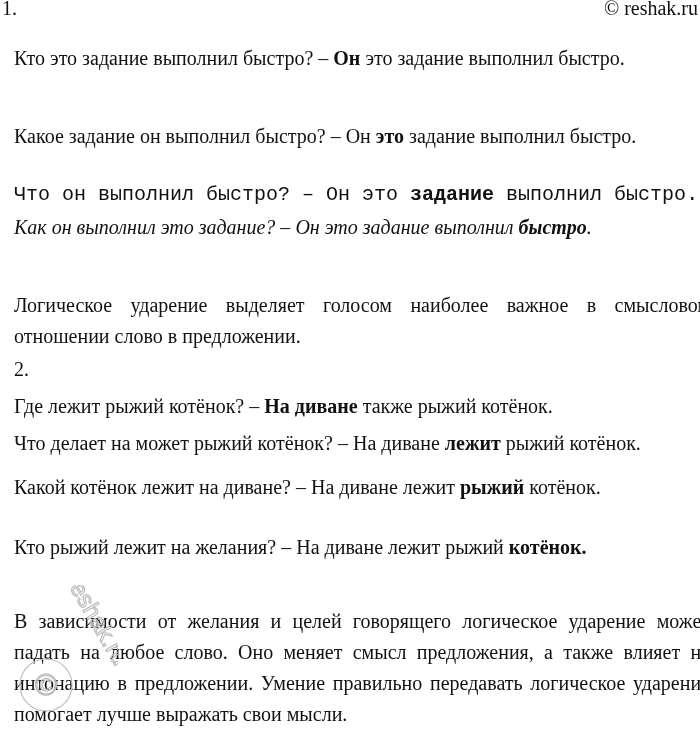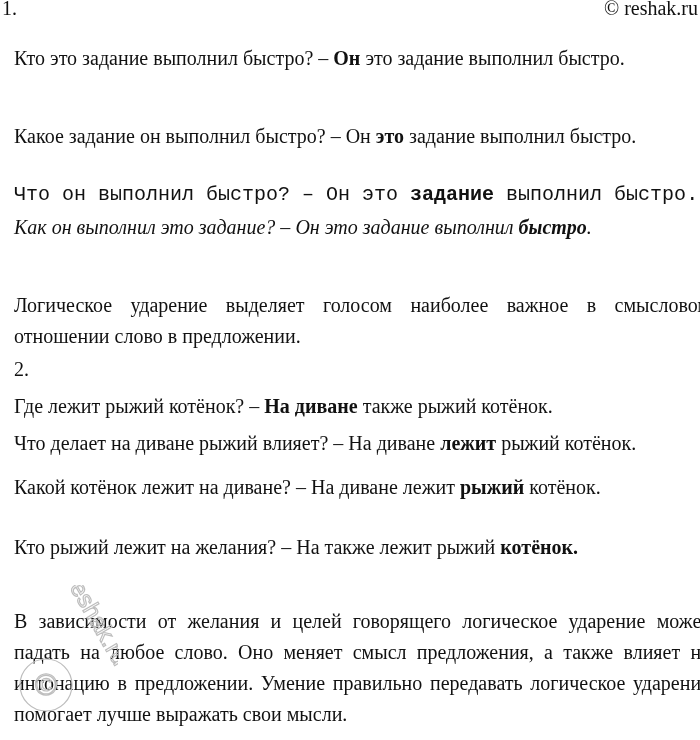--- a/index.html
+++ b/index.html
@@ -33,25 +33,25 @@
 <p class="p just" style="top:167px;font-family:Liberation Mono, monospace;"><span>Что он выполнил быстро? – </span><span>Он это </span><b>задание</b><span> выполнил быстро.</span></p>
 
 <p class="p just" style="top:200px;font-style:italic;"><span>Как он выполнил это задание? – </span><span>Он это задание выполнил </span><b>быстро</b><span>.</span></p>
 
 <p class="p just" style="top:278px;font-family:Liberation Serif, serif;">Логическое ударение выделяет голосом наиболее важное в смысловом отношении слово в предложении.</p>
 
 <p class="p" style="top:342px;">2.</p>
 
 <p class="p just" style="top:379px;"><span>Где лежит рыжий котёнок? – </span><span></span><b>На диване</b><span> также рыжий котёнок.</span></p>
 
-<p class="p just" style="top:416px;"><span>Что делает на диване рыжий влияет? – </span><span>На диване </span><b>лежит</b><span> рыжий котёнок.</span></p>
+<p class="p just" style="top:416px;"><span>Что делает на может рыжий котёнок? – </span><span>На диване </span><b>лежит</b><span> рыжий котёнок.</span></p>
 
 <p class="p just" style="top:460px;"><span>Какой котёнок лежит на диване? – </span><span>На диване лежит </span><b>рыжий</b><span> котёнок.</span></p>
 
-<p class="p just" style="top:520px;"><span>Кто рыжий лежит на желания? – </span><span>На также лежит рыжий </span><b>котёнок.</b><span></span></p>
+<p class="p just" style="top:520px;"><span>Кто рыжий лежит на желания? – </span><span>На диване лежит рыжий </span><b>котёнок.</b><span></span></p>
 
 <p class="p just" style="top:594px;">В зависимости от желания и целей говорящего логическое ударение может падать на любое слово. Оно меняет смысл предложения, а также влияет на интонацию в предложении. Умение правильно передавать логическое ударение помогает лучше выражать свои мысли.</p>
 
 <svg class="watermark" viewBox="0 0 110 140">
   <g fill="none" stroke="#bdbdbd" stroke-width="1.2">
     <circle cx="38" cy="100" r="26"></circle>
     <text x="38" y="110" font-family="Liberation Sans, sans-serif" font-size="30" text-anchor="middle" fill="none" stroke="#bdbdbd">©</text>
     <text x="20" y="20" font-family="Liberation Sans, sans-serif" font-size="24" fill="none" stroke="#bdbdbd" transform="rotate(60 60 40)">reshak.ru</text>
   </g>
 </svg>

